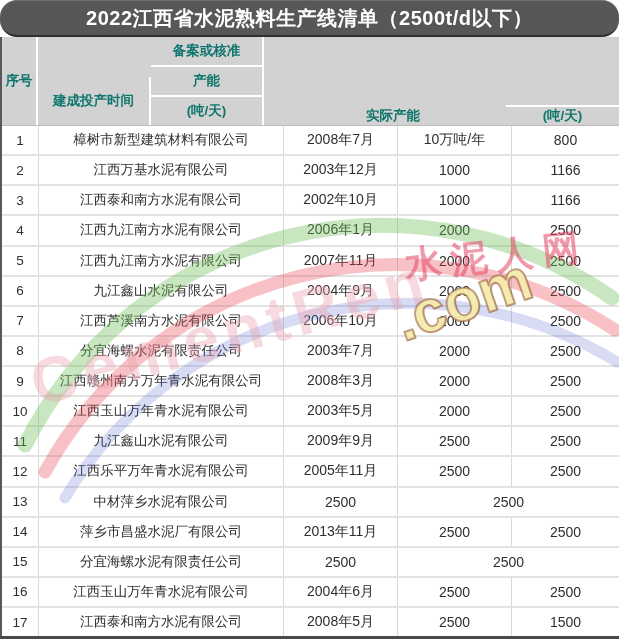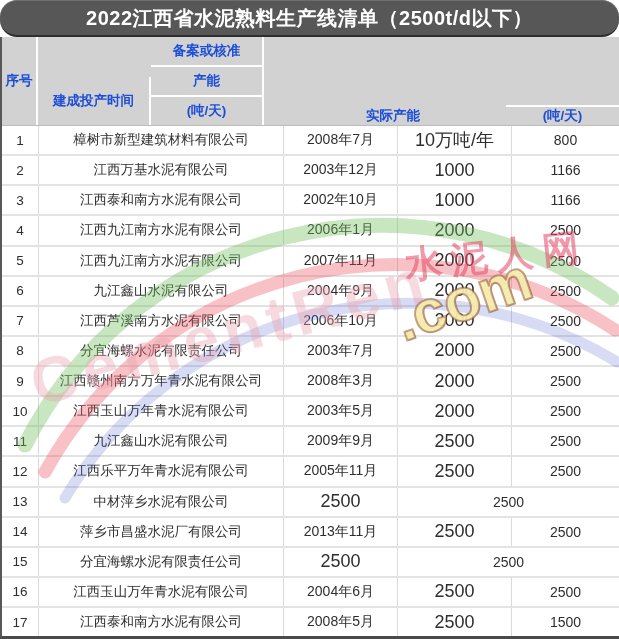--- a/index.html
+++ b/index.html
@@ -20,42 +20,42 @@
     border-left:2px solid #585858; border-bottom:3px solid #4a4a4a;
     display:flex; flex-direction:column;
   }
   .thead {
     display:flex; height:88px; flex:0 0 88px;
     background:#d2d2d2; border-bottom:1px solid #bcbcbc;
   }
   .th {
     box-sizing:border-box; border-right:2px solid #fff;
     display:flex; align-items:center; justify-content:center;
-    font-weight:bold; font-size:13.5px; color:#1d4ed8;
+    font-weight:bold; font-size:13.5px; color:#0f766e;
   }
   .th-no       { width:36px; }
   .th-company  { width:244px; }
   .th-date     { width:113px;margin-top:40px; }
   .th-approved { width:113px; flex-direction:column; align-items:stretch; padding:0; }
   .th-actual   { flex:1; border-right:none; align-items:flex-end; padding:0;margin-left:16px; }
   .sub { flex:1; display:flex; align-items:center; justify-content:center; }
   .sub.line { border-top:2px solid #fff; }
   .sub.big  { flex:2; }
   .tbody { flex:1; display:flex; flex-direction:column; background:#fff; }
   .tr { display:flex; flex:1; border-bottom:2px solid #e3e3e3; }
   .tr:last-child { border-bottom:none; }
   .td {
     box-sizing:border-box; border-right:1px solid #d9d9d9;
     display:flex; align-items:center; justify-content:center;
     font-size:13.5px; color:#2e2e2e;
   }
   .td-no       { width:37px; }
   .td-company  { width:245px; }
   .td-date     { width:114px; font-size:14px; }
-  .td-approved { width:114px; font-size:18px; }
+  .td-approved { width:114px; font-size:14px; }
   .td-actual   { flex:1; border-right:none; font-size:14px; }
   
   .watermark { position:absolute; inset:0; pointer-events:none; }
   .watermark svg { position:absolute; left:0; top:0; }
   .wm-en {
     position:absolute; left:32px; top:348px;
     font-size:64px; font-weight:700; letter-spacing:6px;
     color:rgba(236,162,176,0.40);
     transform:rotate(-15deg); transform-origin:left center; white-space:nowrap;
   }

